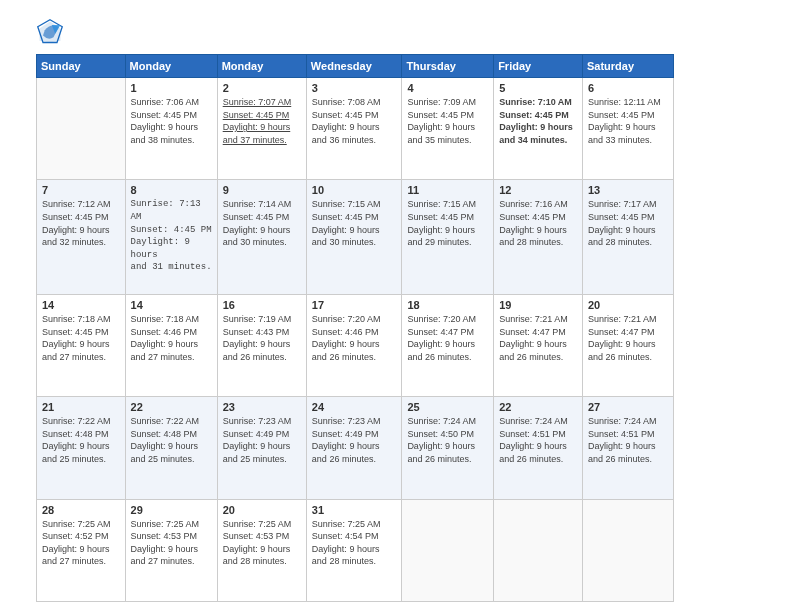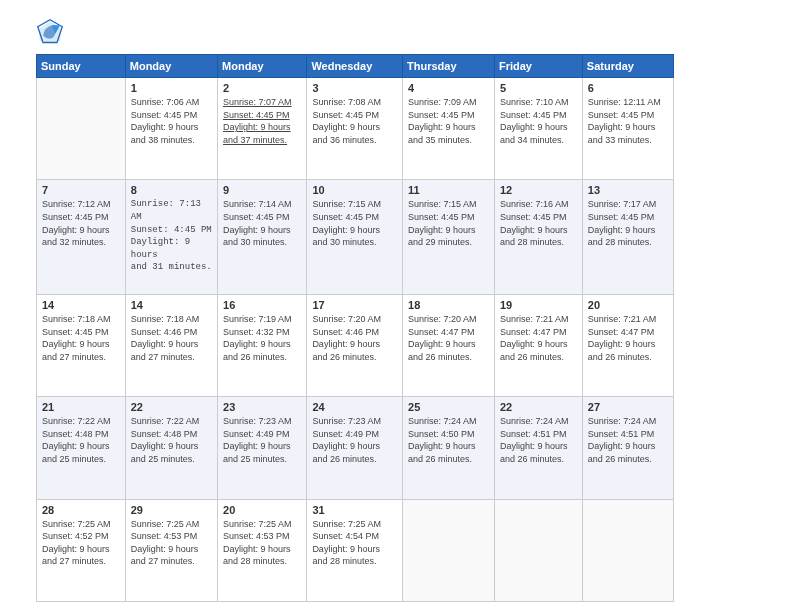--- a/index.html
+++ b/index.html
@@ -158,21 +158,21 @@
           </td>
           <td>
             <div class="day-number">4</div>
             <div class="day-info" style="white-space: pre-line;">Sunrise: 7:09 AM
 Sunset: 4:45 PM
 Daylight: 9 hours
 and 35 minutes.</div>
           </td>
           <td>
             <div class="day-number">5</div>
-            <div class="day-info" style="white-space: pre-line;">Sunrise: 7:10 AM
+            <div class="day-info" style="white-space: pre-line; font-weight: bold;">Sunrise: 7:10 AM
 Sunset: 4:45 PM
 Daylight: 9 hours
 and 34 minutes.</div>
           </td>
           <td>
             <div class="day-number">6</div>
             <div class="day-info" style="white-space: pre-line;">Sunrise: 12:11 AM
 Sunset: 4:45 PM
 Daylight: 9 hours
 and 33 minutes.</div>
@@ -240,21 +240,21 @@
           <td>
             <div class="day-number">14</div>
             <div class="day-info" style="white-space: pre-line;">Sunrise: 7:18 AM
 Sunset: 4:46 PM
 Daylight: 9 hours
 and 27 minutes.</div>
           </td>
           <td>
             <div class="day-number">16</div>
             <div class="day-info" style="white-space: pre-line;">Sunrise: 7:19 AM
-Sunset: 4:32 PM
+Sunset: 4:43 PM
 Daylight: 9 hours
 and 26 minutes.</div>
           </td>
           <td>
             <div class="day-number">17</div>
             <div class="day-info" style="white-space: pre-line;">Sunrise: 7:20 AM
 Sunset: 4:46 PM
 Daylight: 9 hours
 and 26 minutes.</div>
           </td>

